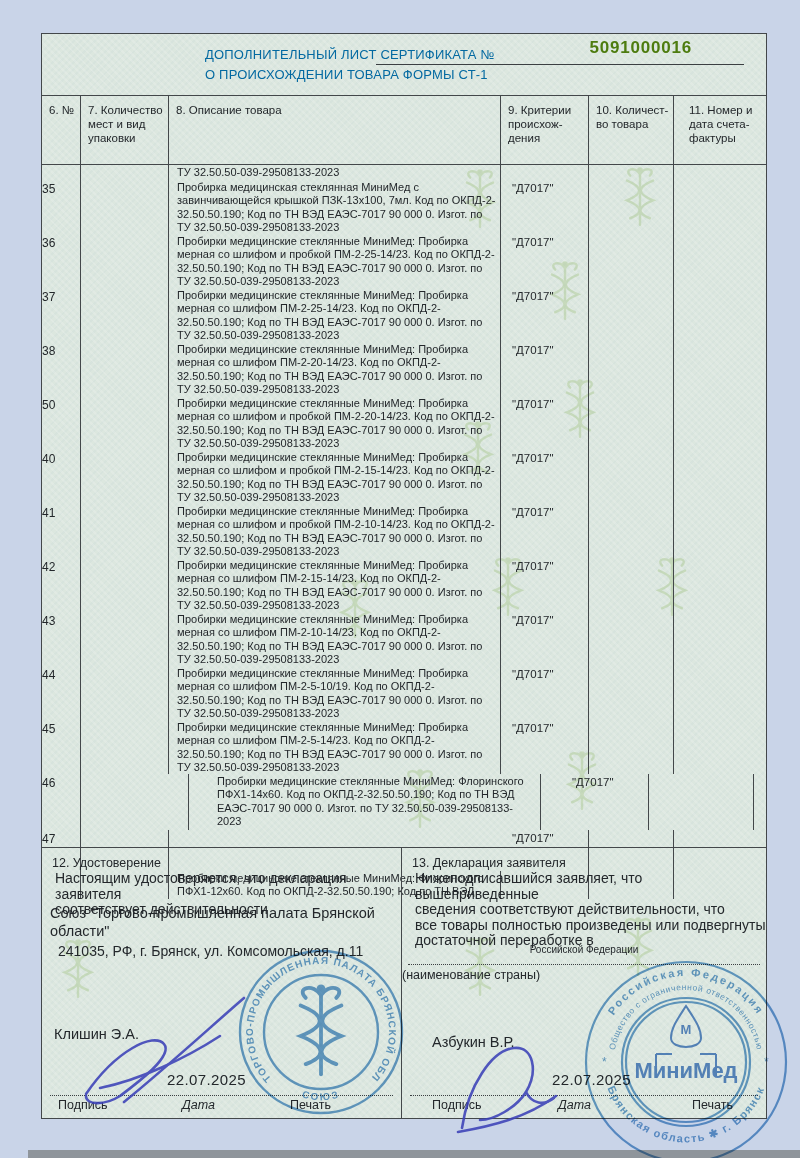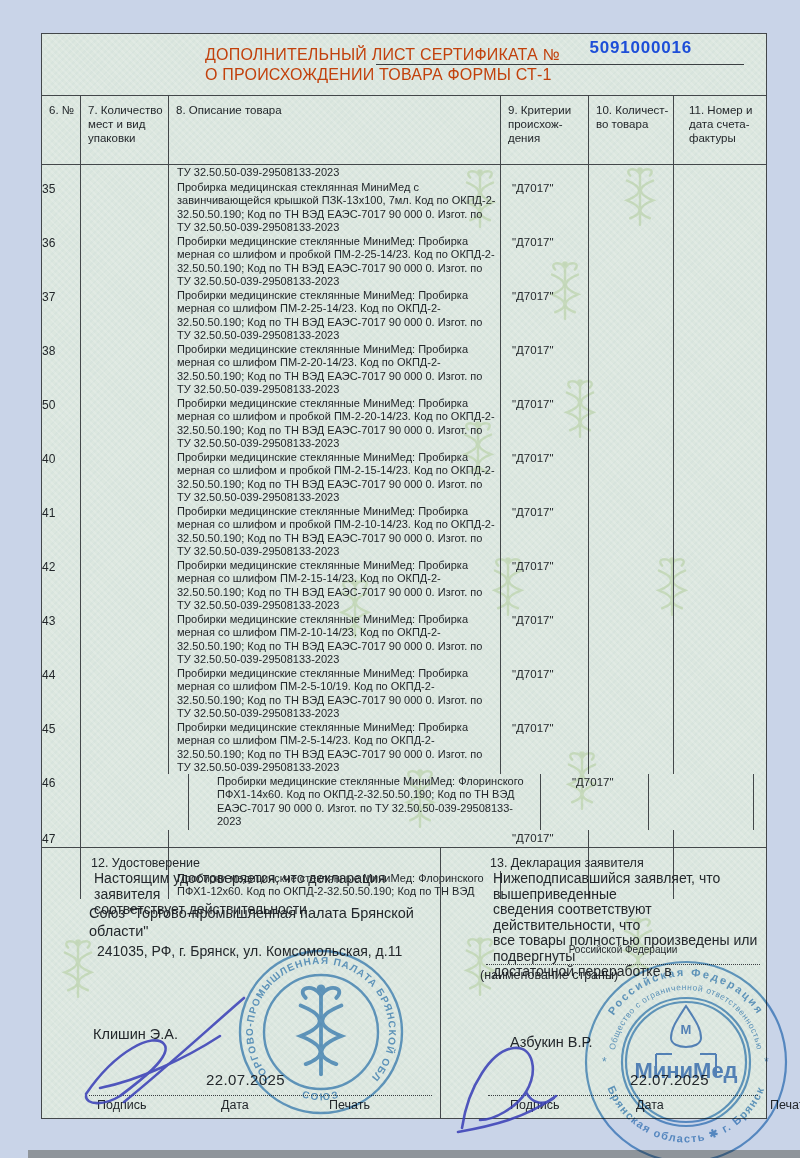--- a/index.html
+++ b/index.html
@@ -15,67 +15,67 @@
     background:#dce7df;border:1px solid #43474a;box-sizing:content-box;
   }
   .document::before{
     content:"";position:absolute;inset:0;pointer-events:none;z-index:0;
     background:
       repeating-linear-gradient(45deg, rgba(255,255,255,.14) 0 2px, rgba(0,0,0,0) 2px 5px),
       repeating-linear-gradient(-45deg, rgba(150,180,195,.07) 0 2px, rgba(0,0,0,0) 2px 5px);
   }
   
   .title-box{position:relative;height:61px;border-bottom:1px solid #43474a;z-index:2;}
-  .title-lines{position:absolute;left:163px;top:11px;font-size:16px;line-height:20px;
-    letter-spacing:.2px;color:#c2410c;font-weight:500;}
+  .title-lines{position:absolute;left:163px;top:11px;font-size:13px;line-height:20px;
+    letter-spacing:.2px;color:#0369a1;font-weight:500;}
   .num-line{position:absolute;left:334px;right:22px;top:4px;height:26px;
     border-bottom:1.4px solid #3b3f42;text-align:right;}
   .num-line span{display:inline-block;padding-right:52px;font-size:17px;font-weight:bold;
-    letter-spacing:.8px;color:#1d4ed8;}
+    letter-spacing:.8px;color:#4d7c0f;}
   
   .tbl{position:relative;z-index:2;}
   .trow{display:grid;grid-template-columns:39px 88px 332px 88px 85px 1fr;}
   .trow > div{border-right:1px solid #43474a;box-sizing:border-box;}
   .trow > div:last-child{border-right:none;margin-left:8px;}
   .thead{height:68px;border-bottom:1px solid #43474a;}
   .thead > div{padding:7px 3px 0 7px;font-size:11.5px;line-height:14px;white-space:pre-line;}
   .tbody-wrap{height:683px;overflow:visible;}
   .drow > div{overflow:hidden;}
   .drow .c-num{padding:2px 0 0 0;font-size:12px;}
   .drow .c-desc{padding:1px 3px 0 8px;font-size:11px;line-height:13.4px;}
   .drow .c-crit{padding:2px 0 0 11px;font-size:11.5px;}
   .drow.last > div{overflow:visible;}
   .r-tu{height:15px;}
   .r-std{height:54px;}
   .r-46{height:56px;gap:20px;}
   .r-47{height:18px;}
   
   .bottom-box{position:absolute;left:0;right:0;top:813px;height:271px;display:flex;
     border-top:1px solid #43474a;z-index:3;}
-  .sec{position:relative;box-sizing:border-box;font-size:12.5px;margin-left:39px;}
+  .sec{position:relative;box-sizing:border-box;font-size:12.5px;}
   .sec12{width:360px;border-right:1px solid #43474a;}
   .sec13{flex:1;}
   .sec-heading{position:absolute;left:10px;top:8px;font-size:12.5px;}
   .sec-body{position:absolute;left:13px;top:23px;font-size:14px;line-height:15.5px;white-space:pre-line;}
   .issuer{position:absolute;left:8px;top:56px;font-size:14.5px;line-height:18px;white-space:pre-line;}
   .issuer-addr{position:absolute;left:16px;top:95px;font-size:14px;}
   .country-line{position:absolute;left:6px;right:6px;top:96px;height:20px;
     border-bottom:1.6px dotted #3c4043;text-align:center;font-size:10px;}
   .country-caption{position:absolute;left:0;right:0;top:120px;text-align:left;font-size:12.5px;}
   .sec-body2{position:absolute;left:28px;top:138px;font-size:12.5px;line-height:15.5px;white-space:pre-line;}
   .signer{position:absolute;left:12px;top:178px;font-size:14.5px;}
   .sec13 .signer{left:30px;top:186px;}
   .sig-date{position:absolute;top:223px;font-size:15px;letter-spacing:.4px;}
   .sec12 .sig-date{left:125px;}
   .sec13 .sig-date{left:150px;}
   .sig-rule{position:absolute;left:8px;right:8px;top:247px;border-top:1.6px dotted #3c4043;}
   .sig-labels{position:absolute;left:8px;right:8px;top:250px;font-size:12.5px;}
   .lab-sign{position:absolute;left:8px;}
   .sec13 .lab-sign{left:22px;}
-  .lab-date{position:absolute;left:132px;}
+  .lab-date{position:absolute;left:132px;font-style:italic;}
   .sec13 .lab-date{left:148px;}
   .lab-stamp{position:absolute;left:240px;}
   .sec13 .lab-stamp{left:282px;}
   
   .wm{position:absolute;color:#aecb96;opacity:.5;z-index:1;pointer-events:none;}
   .stamp{position:absolute;z-index:6;opacity:.88;mix-blend-mode:multiply;pointer-events:none;}
   .signature{position:absolute;z-index:5;pointer-events:none;}
   .struck{position:relative;margin-top:41px;}
   svg text, svg textPath{font-family:"Liberation Sans",sans-serif;}
 </style>

